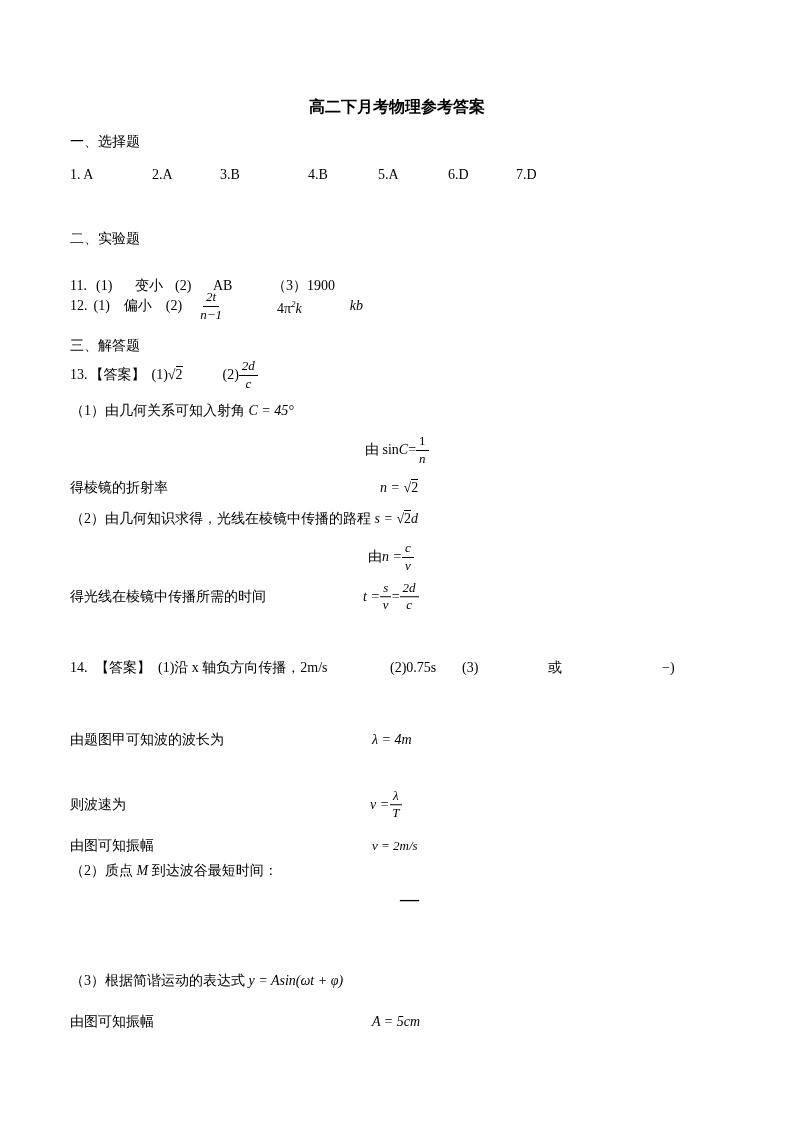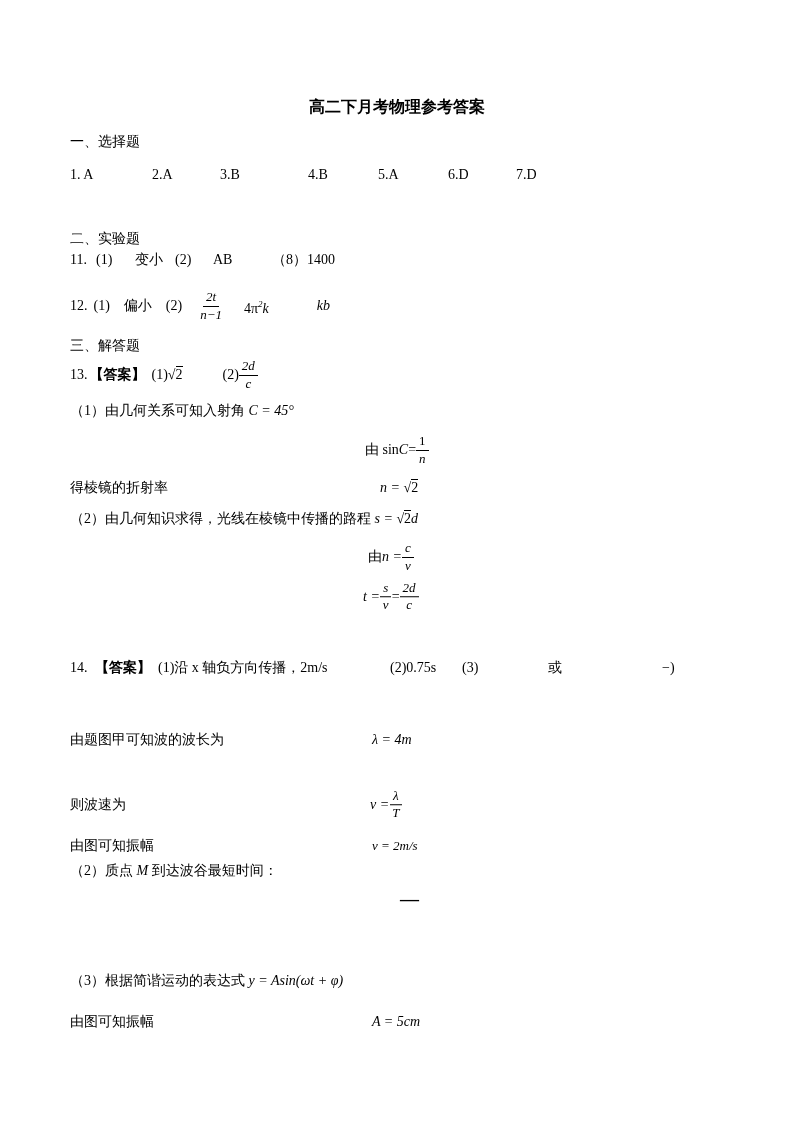--- a/index.html
+++ b/index.html
@@ -17,21 +17,21 @@
     left:70px;width:660px;height:20px;
     font-size:14px;line-height:20px;
     white-space:nowrap;
   }
   .title{
     left:0;width:794px;top:96px;
     text-align:center;
     font-family:"Liberation Sans","DejaVu Sans",sans-serif;
     font-weight:bold;font-size:16px;height:22px;line-height:22px;
   }
-  .b{font-weight:bold;}
+  .b{font-weight:normal;}
   .m{font-style:italic;}
   .rm{font-style:normal;}
   .abs{position:absolute;top:0;}
   .flexline{display:flex;align-items:center;}
   .frac{
     display:inline-flex;flex-direction:column;align-items:center;
     font-size:13px;line-height:1.25;vertical-align:middle;
     font-style:italic;
   }
   .frac .num{border-bottom:1px solid #000;padding:0 3px;}
@@ -60,39 +60,39 @@
     <span class="abs" style="left:150px">3.B</span>
     <span class="abs" style="left:238px">4.B</span>
     <span class="abs" style="left:308px">5.A</span>
     <span class="abs" style="left:378px">6.D</span>
     <span class="abs" style="left:446px">7.D</span>
   </div>
 
 
   <div class="line" style="top:229px">二、实验题</div>
 
-  <div class="line" style="top:250px">
+  <div class="line" style="top:276px">
     <span class="abs" style="left:0">11.</span>
     <span class="abs" style="left:26px">(1)</span>
     <span class="abs" style="left:65px">变小</span>
     <span class="abs" style="left:105px">(2)</span>
     <span class="abs" style="left:143px">AB</span>
-    <span class="abs" style="left:202px">（8）1400</span>
+    <span class="abs" style="left:202px">（3）1900</span>
   </div>
 
   <div class="line flexline" style="top:288px;height:36px">
     <span>12.</span>
     <span style="margin-left:6px">(1)</span>
     <span style="margin-left:14px">偏小</span>
     <span style="margin-left:14px">(2)</span>
     <span class="frac" style="margin-left:15px">
       <span class="num">2t</span>
       <span class="den">n−1</span>
     </span>
-    <span class="m" style="margin-left:19px"><span class="rm">4π</span><sup>2</sup><span>k</span></span>
+    <span class="m" style="margin-left:52px"><span class="rm">4π</span><sup>2</sup><span>k</span></span>
     <span class="m" style="margin-left:48px">kb</span>
   </div>
 
   <div class="line" style="top:336px">三、解答题</div>
 
   <div class="line flexline" style="top:355px;height:40px">
     <span>13.</span>
     <span class="b" style="margin-left:2px">【答案】</span>
     <span style="margin-left:6px">(1)</span>
     <span class="sqrt"><span class="sign">√</span><span class="rad rm">2</span></span>
@@ -133,20 +133,21 @@
   <div class="line mrow" style="top:539px;left:368px;width:100px;height:36px">
     <span class="rm">由 </span>
       <span class="m">n = </span>
     <span class="frac">
         <span class="num">c</span>
         <span class="den">v</span>
       </span>
   </div>
 
   <div class="line" style="top:577px;height:40px">
+    <span class="lblc">得光线在棱镜中传播所需的时间</span>
     <span class="f2 mrow" style="left:293px">
       <span class="m">t = </span>
       <span class="frac">
           <span class="num">s</span>
           <span class="den">v</span>
         </span>
       <span class="rm"> = </span>
       <span class="frac">
           <span class="num">2d</span>
           <span class="den">c</span>

